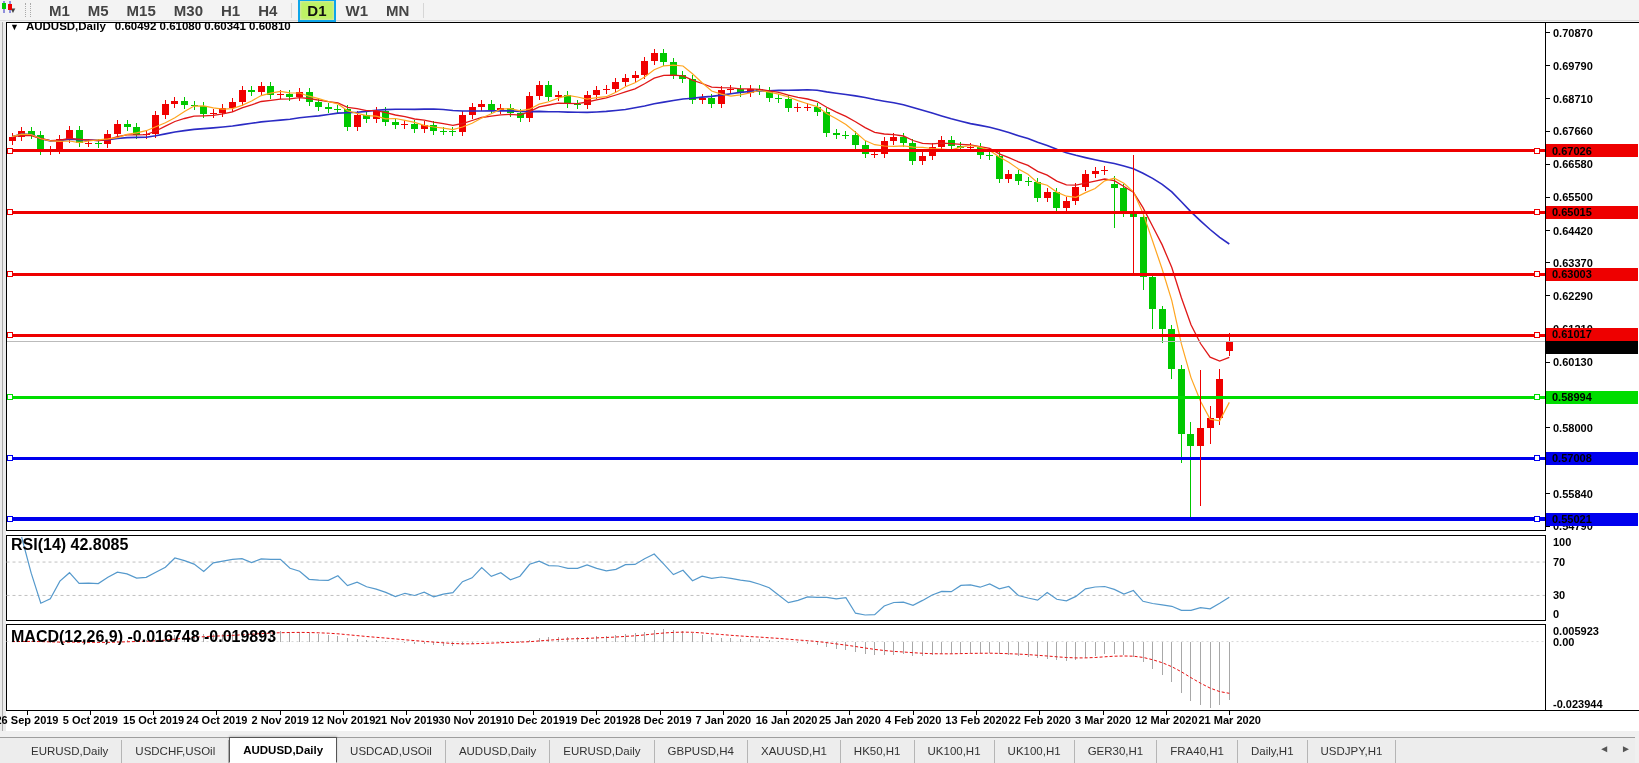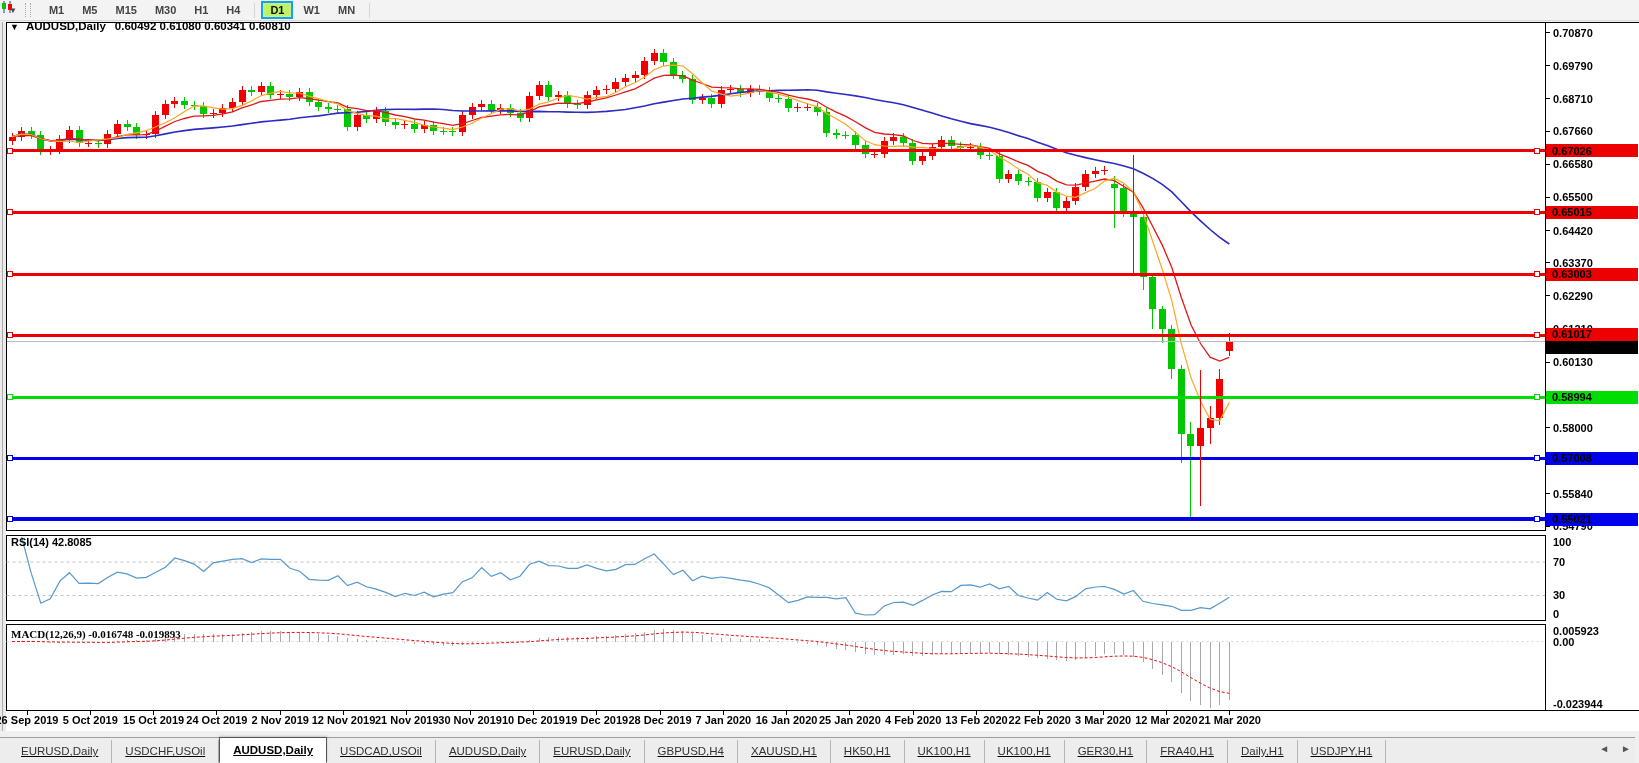--- a/index.html
+++ b/index.html
@@ -2,34 +2,34 @@
 <html><head>
 <meta charset="utf-8">
 <style>
   html,body{margin:0;padding:0;background:#F0F0F0;font-family:"Liberation Sans",sans-serif;}
   .app{position:relative;width:1639px;height:763px;overflow:hidden;background:#F0F0F0;}
   .toolbar{position:absolute;top:0;left:0;right:0;height:21px;background:#F3F3F3;
     border-bottom:1px solid #DADADA;display:flex;align-items:center;padding-left:5px;box-sizing:border-box;}
   .tool-icon{display:flex;align-items:center;margin-right:2px;}
   .caret{font-size:8px;color:#444;margin:0 2px;}
   .grip{width:4px;height:14px;border-left:1px dotted #AAA;border-right:1px dotted #AAA;margin:0 9px 0 6px;}
-  .tf{font-size:11px;font-weight:600;color:#444;padding:1px 7px;margin:0 1px;border:1px solid transparent;}
+  .tf{font-size:15px;font-weight:600;color:#444;padding:1px 7px;margin:0 1px;border:1px solid transparent;}
   .tf.active{background:#bef264;border:2px solid #0ea5e9;box-shadow:inset 0 0 3px #E2E2E2;color:#111;}
   .tbsep{width:1px;height:15px;background:#D6D6D6;margin:0 5px;}
   .chart-title{position:absolute;left:10px;top:20px;font-size:11.5px;font-weight:700;color:#000;z-index:5;}
   .chart-title .sym{margin-left:7px;}
   .chart-title .vals{margin-left:9px;font-weight:700;}
   .title-caret{font-size:9px;color:#000;}
-  .pane-label{position:absolute;left:11px;font-size:11px;font-weight:700;color:#000;z-index:5;}
+  .pane-label{position:absolute;left:11px;font-size:16px;font-weight:700;color:#000;z-index:5;}
   #rsi-label{top:536px;}
-  #macd-label{top:628px;font-family:Liberation Serif, serif;}
+  #macd-label{top:628px;}
   svg{position:absolute;left:0;top:0;}
   svg text{font-family:"Liberation Sans",sans-serif;font-size:11px;font-weight:600;fill:#000;}
   .tabbar{position:absolute;left:0;right:4px;top:737px;height:26px;background:#EDEDED;
-    border-top:1px solid #9E9E9E;display:flex;align-items:flex-end;padding-left:8px;box-sizing:border-box;text-decoration:underline;}
+    border-top:1px solid #9E9E9E;display:flex;align-items:flex-end;padding-left:18px;box-sizing:border-box;}
   .tab{font-size:11.5px;color:#333;padding:4px 13px 5px;border-right:1px solid #B5B5B5;line-height:14px;margin-top:2px;white-space:nowrap;}
   .tab.active{background:#FFF;font-weight:700;color:#000;border:1px solid #555;border-bottom:1px solid #FFF;
     margin-top:0;padding-top:5px;box-shadow:0 -1px 2px rgba(0,0,0,0.18);}
   .tab-arrows{position:absolute;right:8px;top:743px;display:flex;gap:12px;font-size:10px;color:#555;}
   .tab-arrows span{cursor:default;}
 </style>
 </head>
 <body>
 
 <div class="app">

